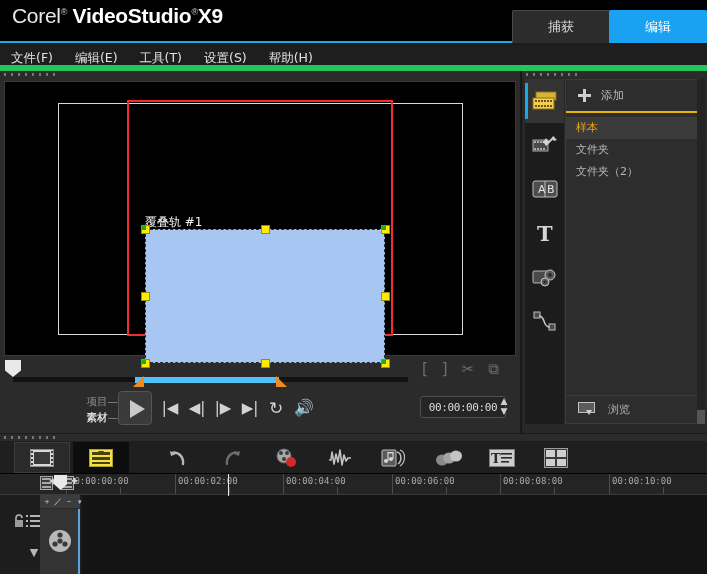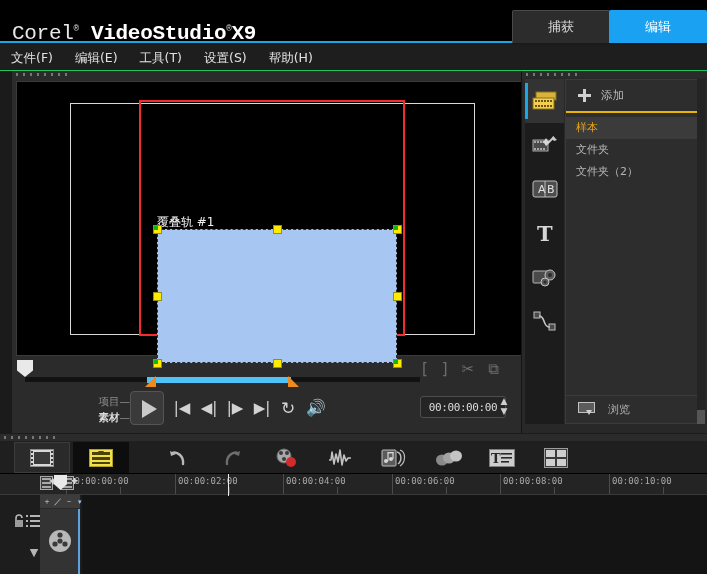--- a/index.html
+++ b/index.html
@@ -10,57 +10,57 @@
     overflow: hidden;
   }
   #app { position: relative; width: 707px; height: 574px; background: #1b1b1b; }
 
   
   .titlebar {
     position: absolute; left: 0; top: 0; width: 707px; height: 43px;
     background: #000; border-bottom: 2px solid #19a7e8;
   }
   .brand {
-    position: absolute; left: 12px; top: 22px;
+    position: absolute; left: 12px; top: 4px;
     color: #f2f2f2; font-size: 21px; letter-spacing: -0.3px; white-space: nowrap;
-    font-family: Liberation Mono, monospace;
+    font-family: Liberation Sans, sans-serif;
   }
   .brand .light { font-weight: 300; color: #e8e8e8; }
   .brand .sup { font-size: 9px; vertical-align: super; color: #cfcfcf; }
   .brand .bold { font-weight: 700; color: #ffffff; }
 
   .tabs { position: absolute; right: 0px; top: 10px; height: 33px; display: flex; }
   .tab {
     width: 98px; height: 33px; line-height: 32px; text-align: center;
     font-size: 13px; color: #d8d8d8; background: #2c2c2c;
     border: 1px solid #4a4a4a; border-bottom: none; margin-left: -1px;
     border-radius: 2px 2px 0 0; cursor: pointer;
   }
   .tab.active { background: #1ba1f2; color: #ffffff; border-color: #1ba1f2; }
 
   
   .menubar {
     position: absolute; left: 0; top: 45px; width: 707px; height: 26px;
-    background: #1e1e1e; border-bottom: 1px solid #22c55e; text-decoration: underline;
+    background: #1e1e1e; border-bottom: 6px solid #22c55e; text-decoration: underline;
   }
   .menu-item {
     float: left; height: 26px; line-height: 26px; padding: 0 11px;
     color: #e2e2e2; font-size: 12.5px; cursor: pointer; white-space: nowrap;
   }
 
   
   .grip { height: 7px; background: #2b2b2b; position: relative; overflow: hidden; }
   .grip::before {
     content: ""; position: absolute; left: 4px; top: 2px; width: 56px; height: 3px;
     background-image: repeating-linear-gradient(to right, #777 0 2px, transparent 2px 7px);
   }
 
   
   .preview-panel {
-    position: absolute; left: 12px; top: 71px; width: 520px; height: 362px;
+    position: absolute; left: 0; top: 71px; width: 520px; height: 362px;
     background: #2b2b2b;
   }
   .preview-stage {
     position: absolute; left: 4px; top: 10px; width: 512px; height: 275px;
     background: #000; border: 1px solid #3a3a3a;
   }
   .safe-frame {
     position: absolute; left: 53px; top: 21px; width: 405px; height: 232px;
     border: 1px solid #d9d9d9;
   }

